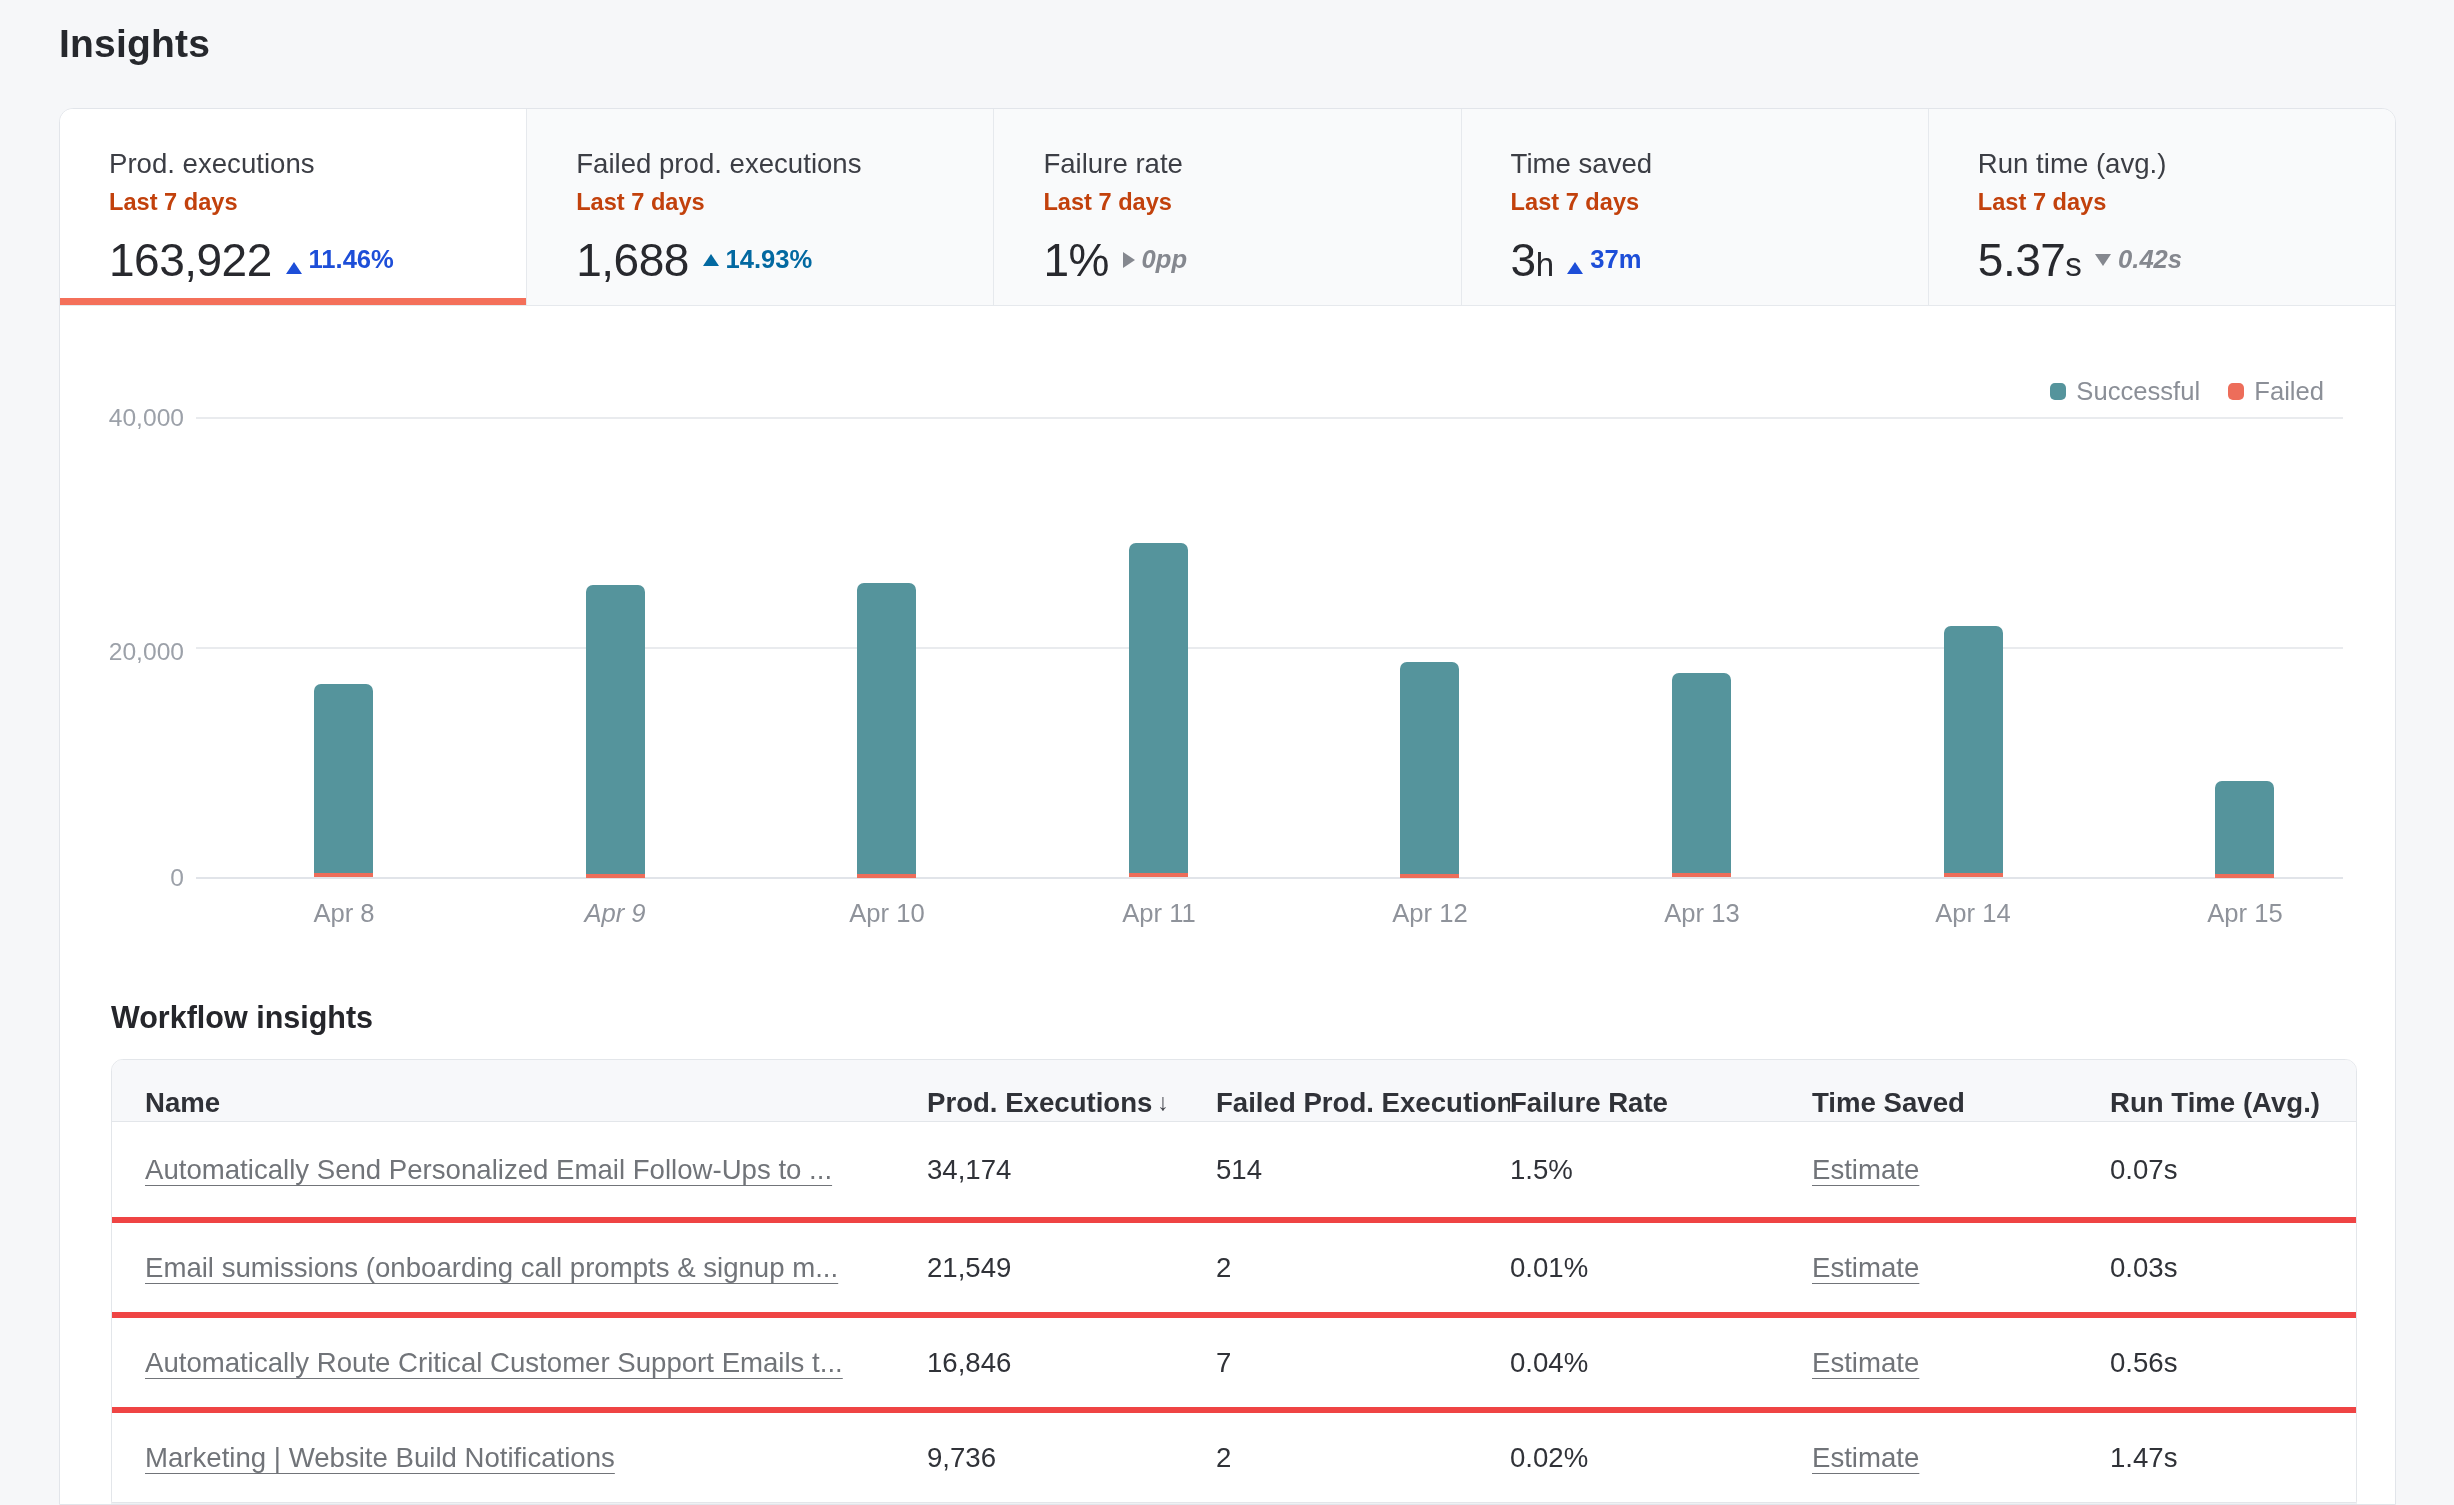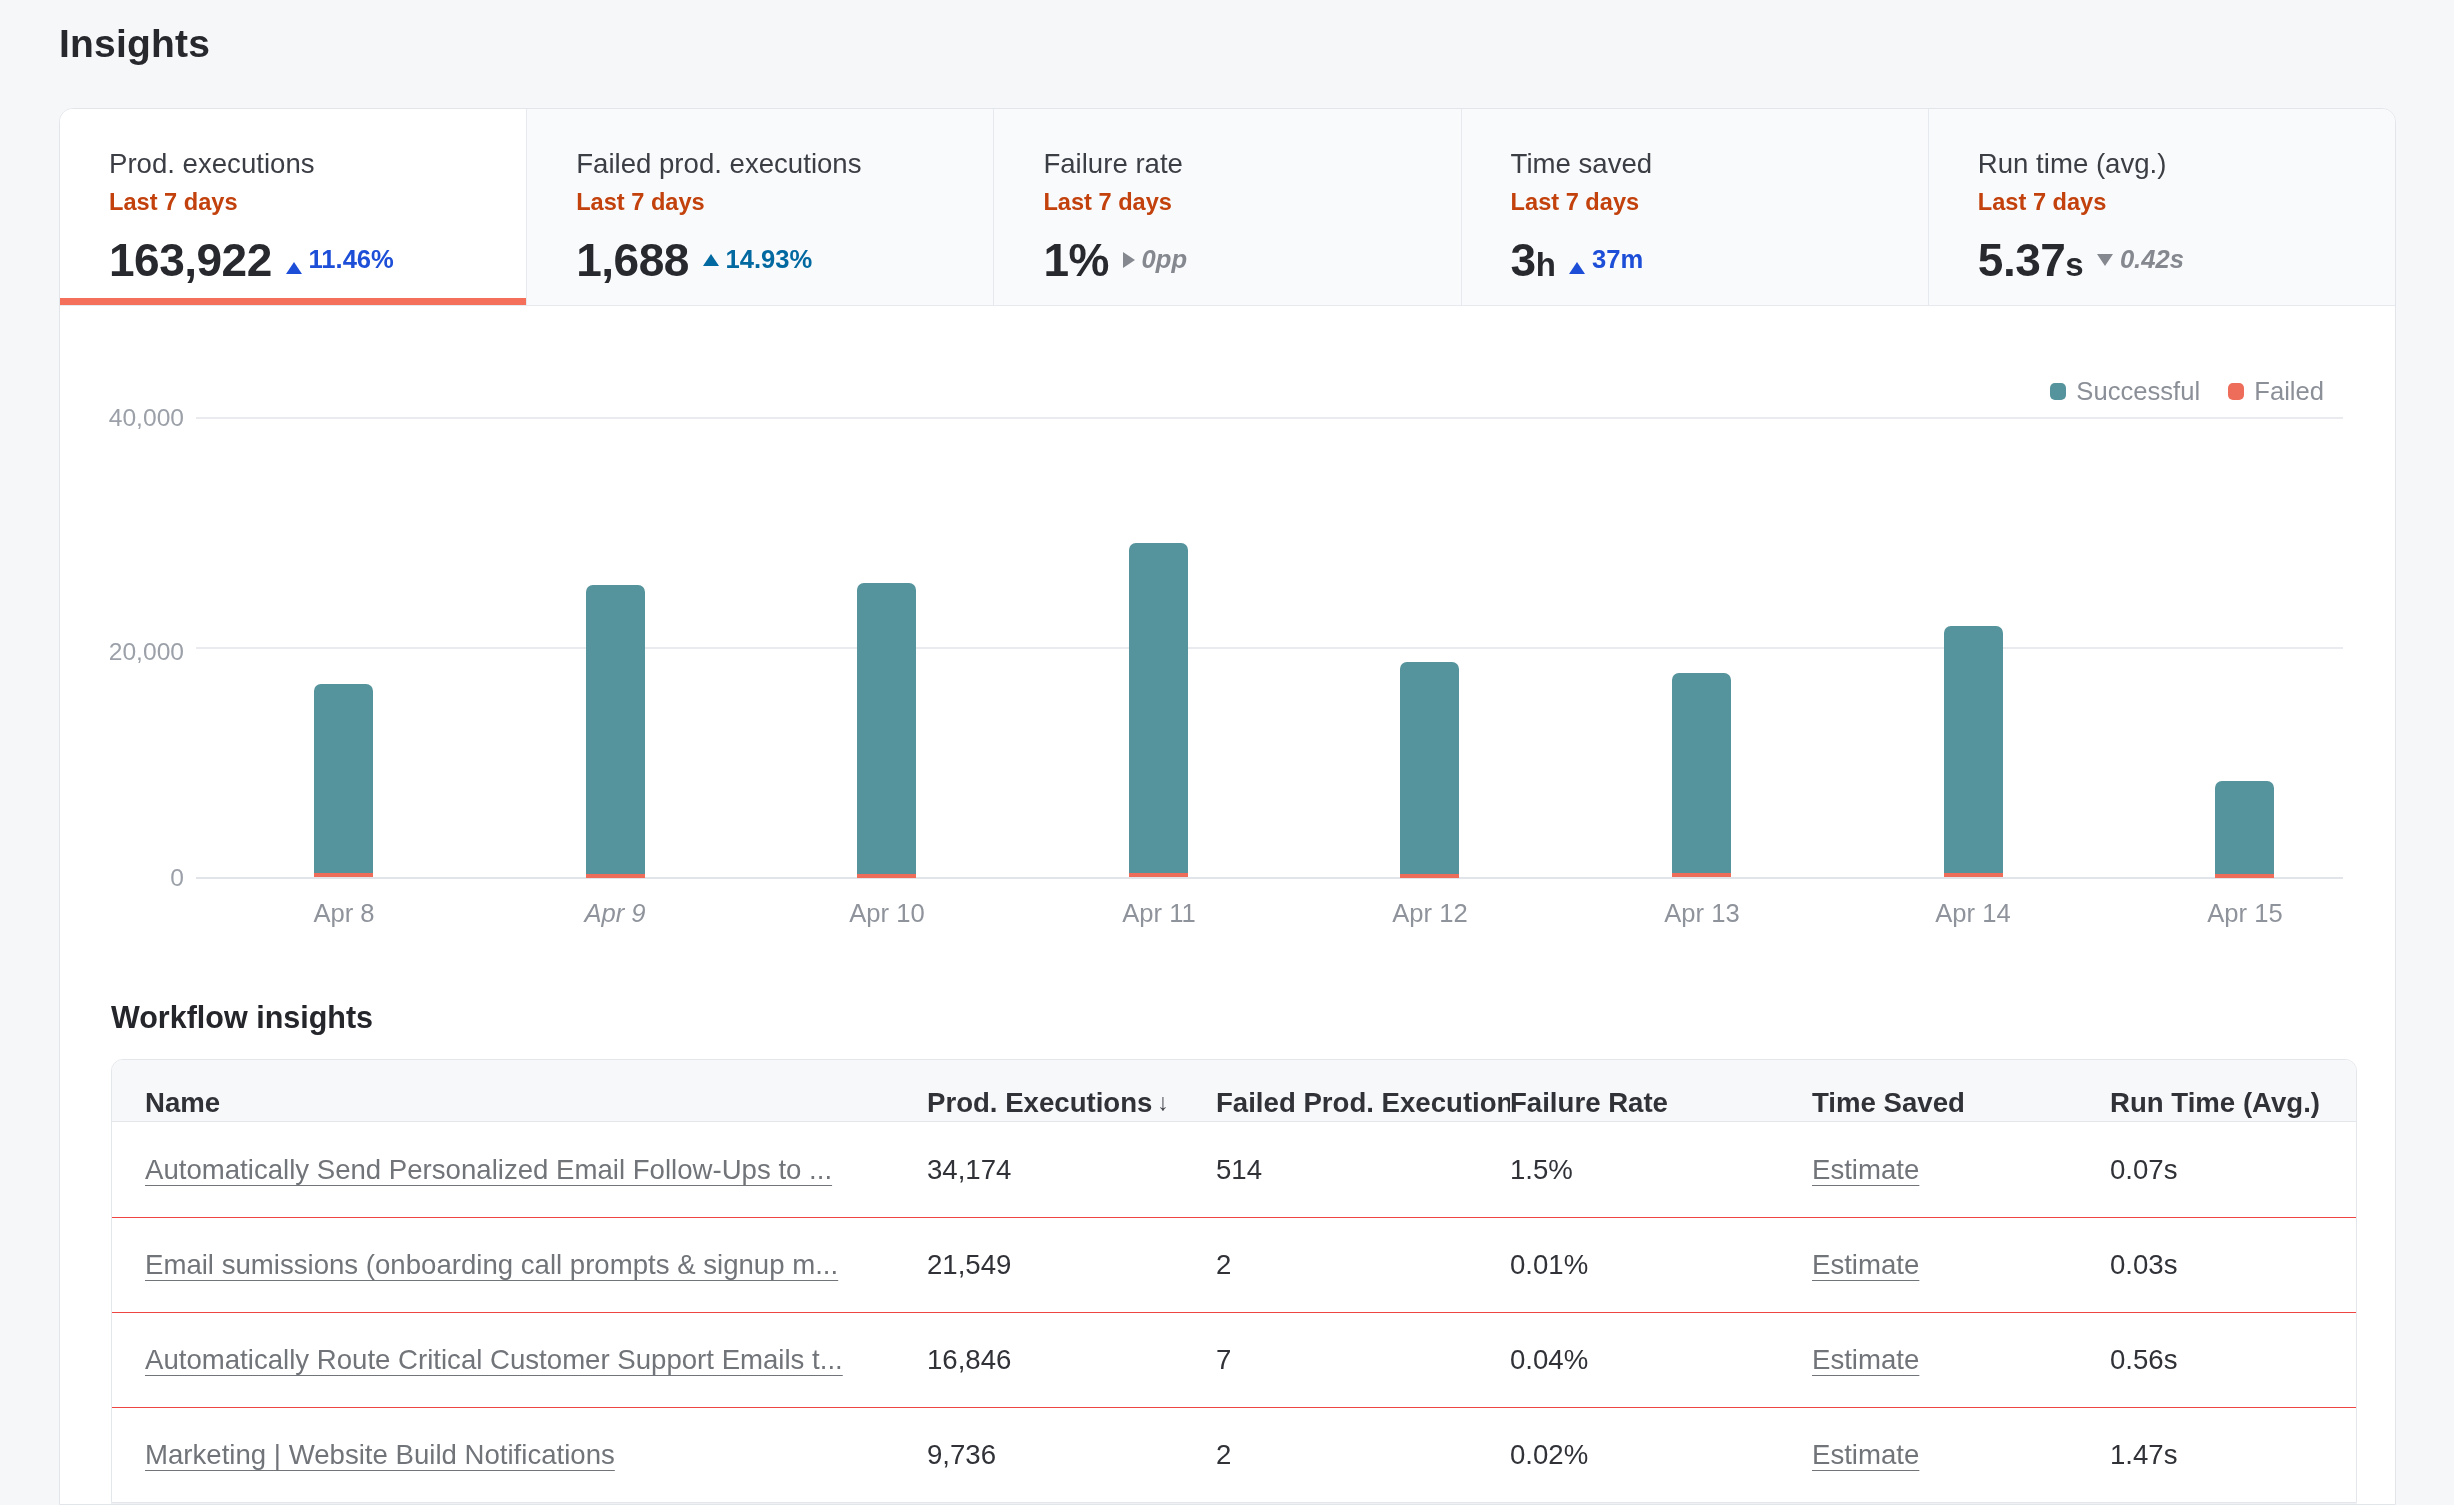--- a/index.html
+++ b/index.html
@@ -27,21 +27,21 @@
     padding:39px 19.7px 0 49px; cursor:pointer;
   }
   .card + .card { border-left:1px solid #e6e9ed; }
   .card.active { background:#ffffff; }
   .card.active .active-bar {
     position:absolute; left:0; right:0; bottom:0; height:6.9px; background:#f4705a;
   }
   .card-title { font-size:27.6px; font-weight:500; color:#3c3e45; }
   .card-sub { margin-top:8.9px; font-size:23.6px; color:#c2410c;font-weight:bold; }
   .card-value-row { margin-top:16.7px; display:flex; align-items:center; gap:13.8px; }
-  .card-value { font-size:46px; font-weight:700; color:#28292e; letter-spacing:-0.5px; }
+  .card-value { font-size:46px; font-weight:400; color:#28292e; letter-spacing:-0.5px; }
   .card-value .unit { font-size:33px; }
   .delta { display:flex; align-items:center; gap:6.9px; font-size:25.6px; font-weight:700; }
   .delta.green { color:#1d4ed8;align-items:flex-end; } .delta.red { color:#0369a1; } .delta.gray { color:#85888f;font-style:italic; }
   .tri { width:0; height:0; display:inline-block; }
   .tri.up    { border-left:8.9px solid transparent; border-right:8.9px solid transparent; border-bottom:12.8px solid currentColor; }
   .tri.down  { border-left:8.9px solid transparent; border-right:8.9px solid transparent; border-top:12.8px solid currentColor; }
   .tri.right { border-top:8.9px solid transparent; border-bottom:8.9px solid transparent; border-left:12.8px solid currentColor; }
   
   .chart { position:relative; height:680px; background:#fff; }
   .legend { position:absolute; top:71px; right:71px; display:flex; gap:27.6px; }
@@ -57,21 +57,21 @@
   .bar-failed { position:absolute; left:0; right:0; bottom:0; height:3.9px; background:#ed6d5a; }
   
   .section-heading { margin:11.8px 0 22.7px 51px; font-size:30.5px; line-height:39px; font-weight:700; color:#25262b; }
   .wtable { margin-left:51px; width:2246px; border:1px solid #e3e6ea; border-radius:11.8px; overflow:hidden; background:#fff; }
   .trow { display:grid; grid-template-columns:815px 289px 294px 302px 298px 248px; align-items:center; }
   .thead { background:#f7f8fa; height:62px; border-bottom:1px solid #e3e6ea; }
   .th { font-size:25.6px; font-weight:600; color:#41434a; cursor:pointer; display:flex; align-items:center; gap:4.9px;margin-top:24px; }
   .th:first-child, .td:first-child { padding-left:33px; }
   .sort-arrow { font-size:23.6px; color:#46484e; }
   .tbody-row { height:95px; background:#fff; cursor:pointer; }
-  .tbody-row + .tbody-row { border-top:1px solid #ef4444; }
+  .tbody-row + .tbody-row { border-top:6px solid #ef4444; }
   .td { font-size:27.6px; color:#303238; white-space:nowrap; overflow:hidden; }
   a.wf-link, a.estimate-link { color:#717479; text-decoration:underline; text-underline-offset:5.9px; text-decoration-thickness:2px; }
   .next-row-strip { height:9.9px; background:#eff1f4; border-top:1px solid #e3e6ea; }
 </style>
 </head>
 <body>
 
 <h1 class="page-title">Insights</h1>
 
 <div class="panel">

